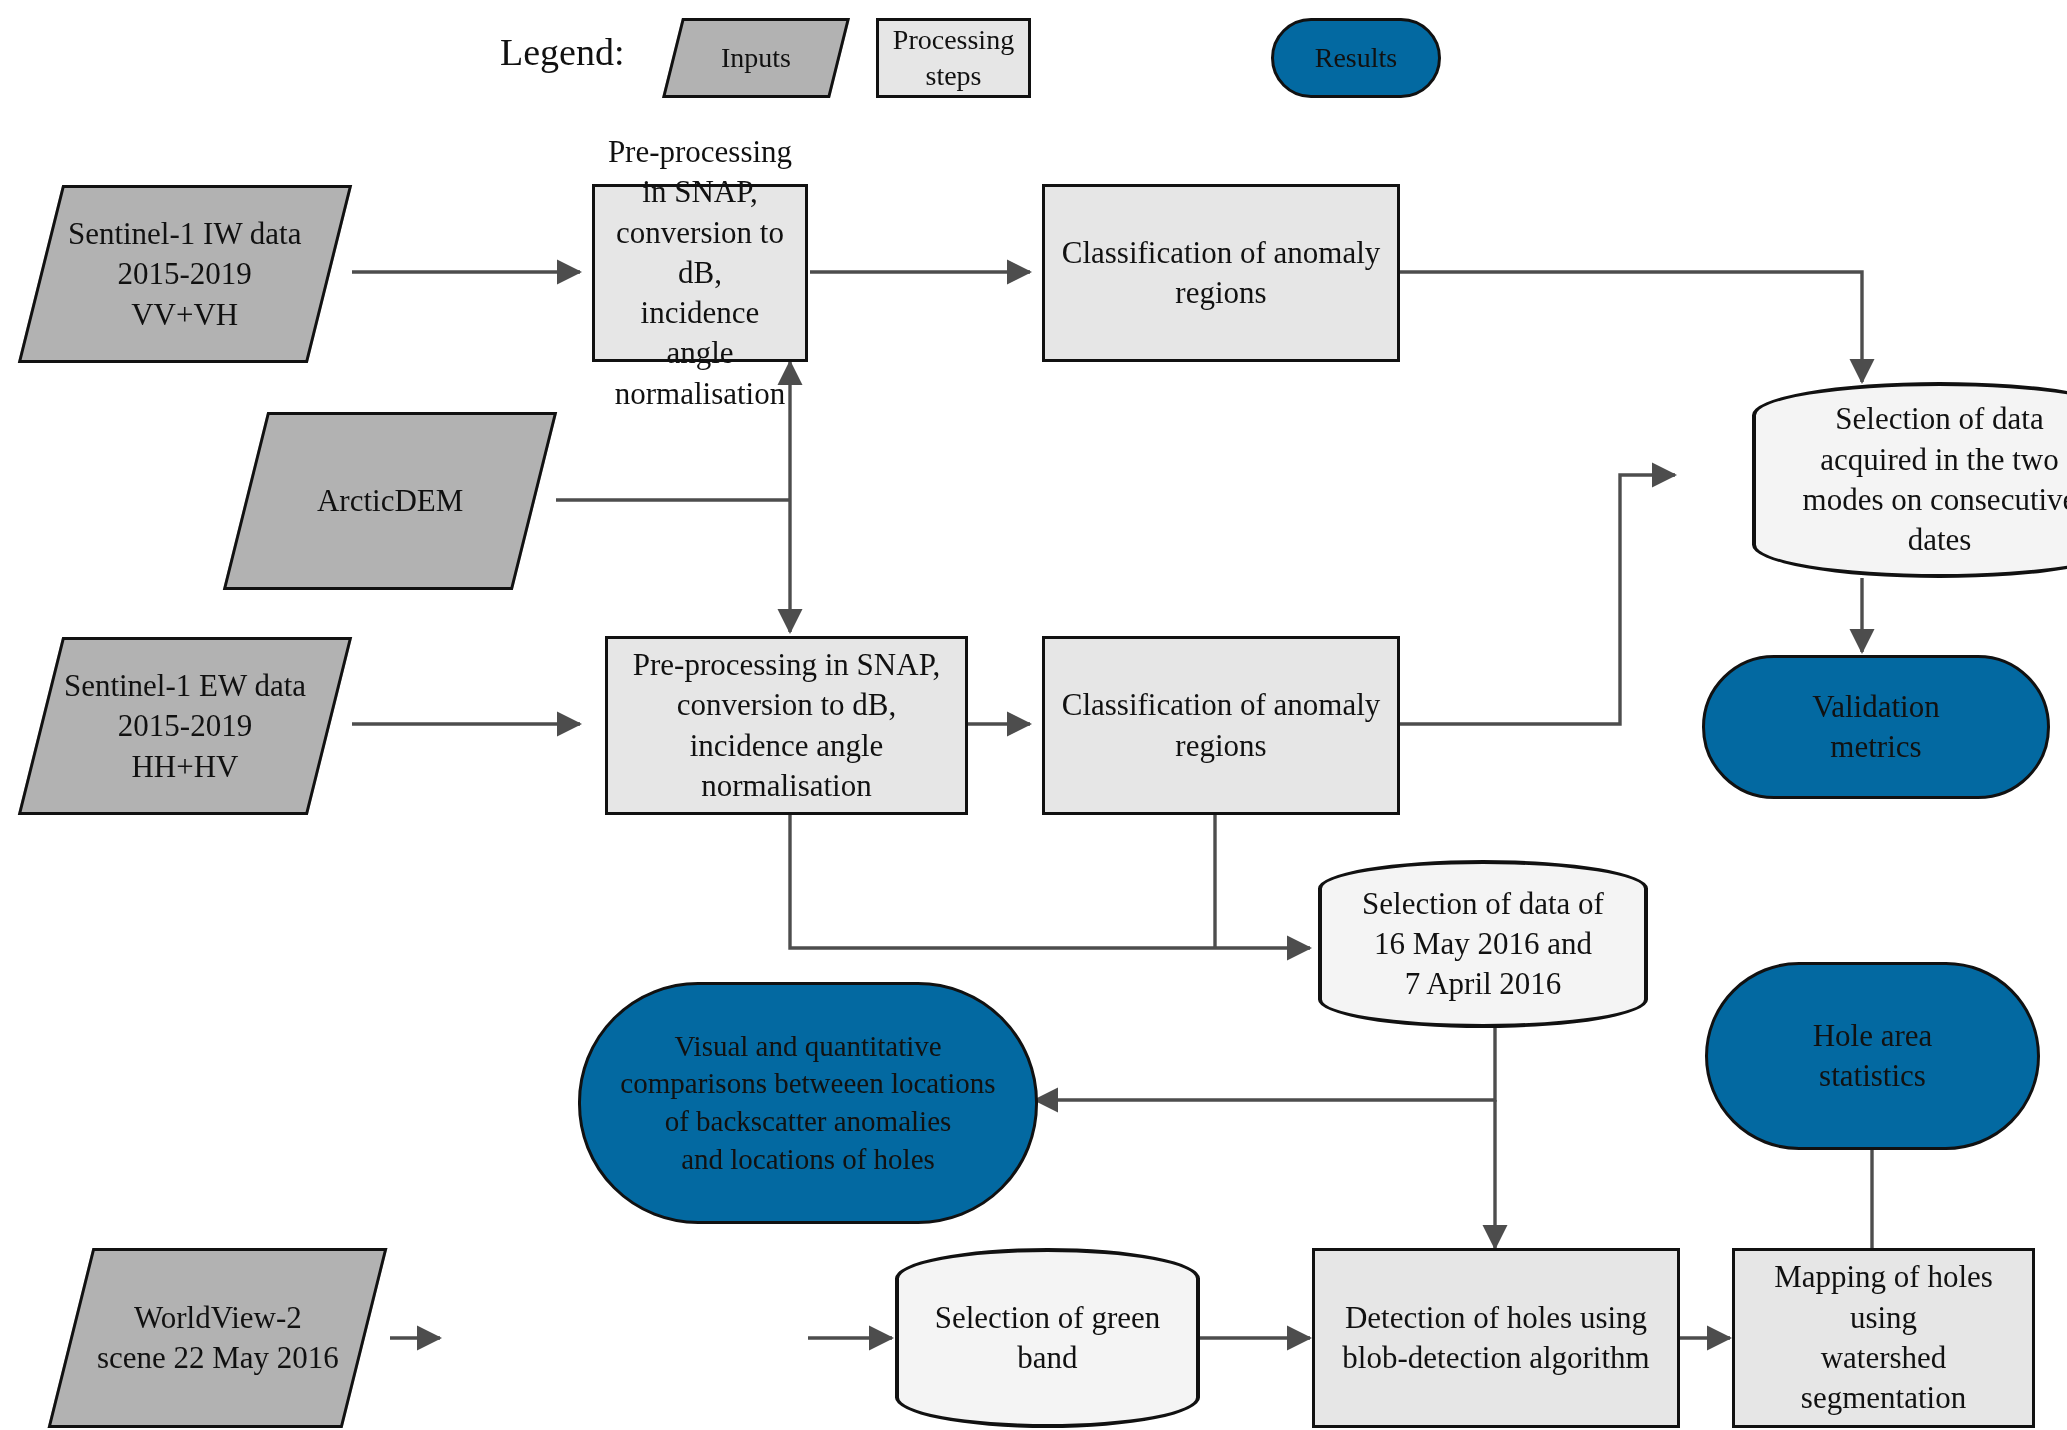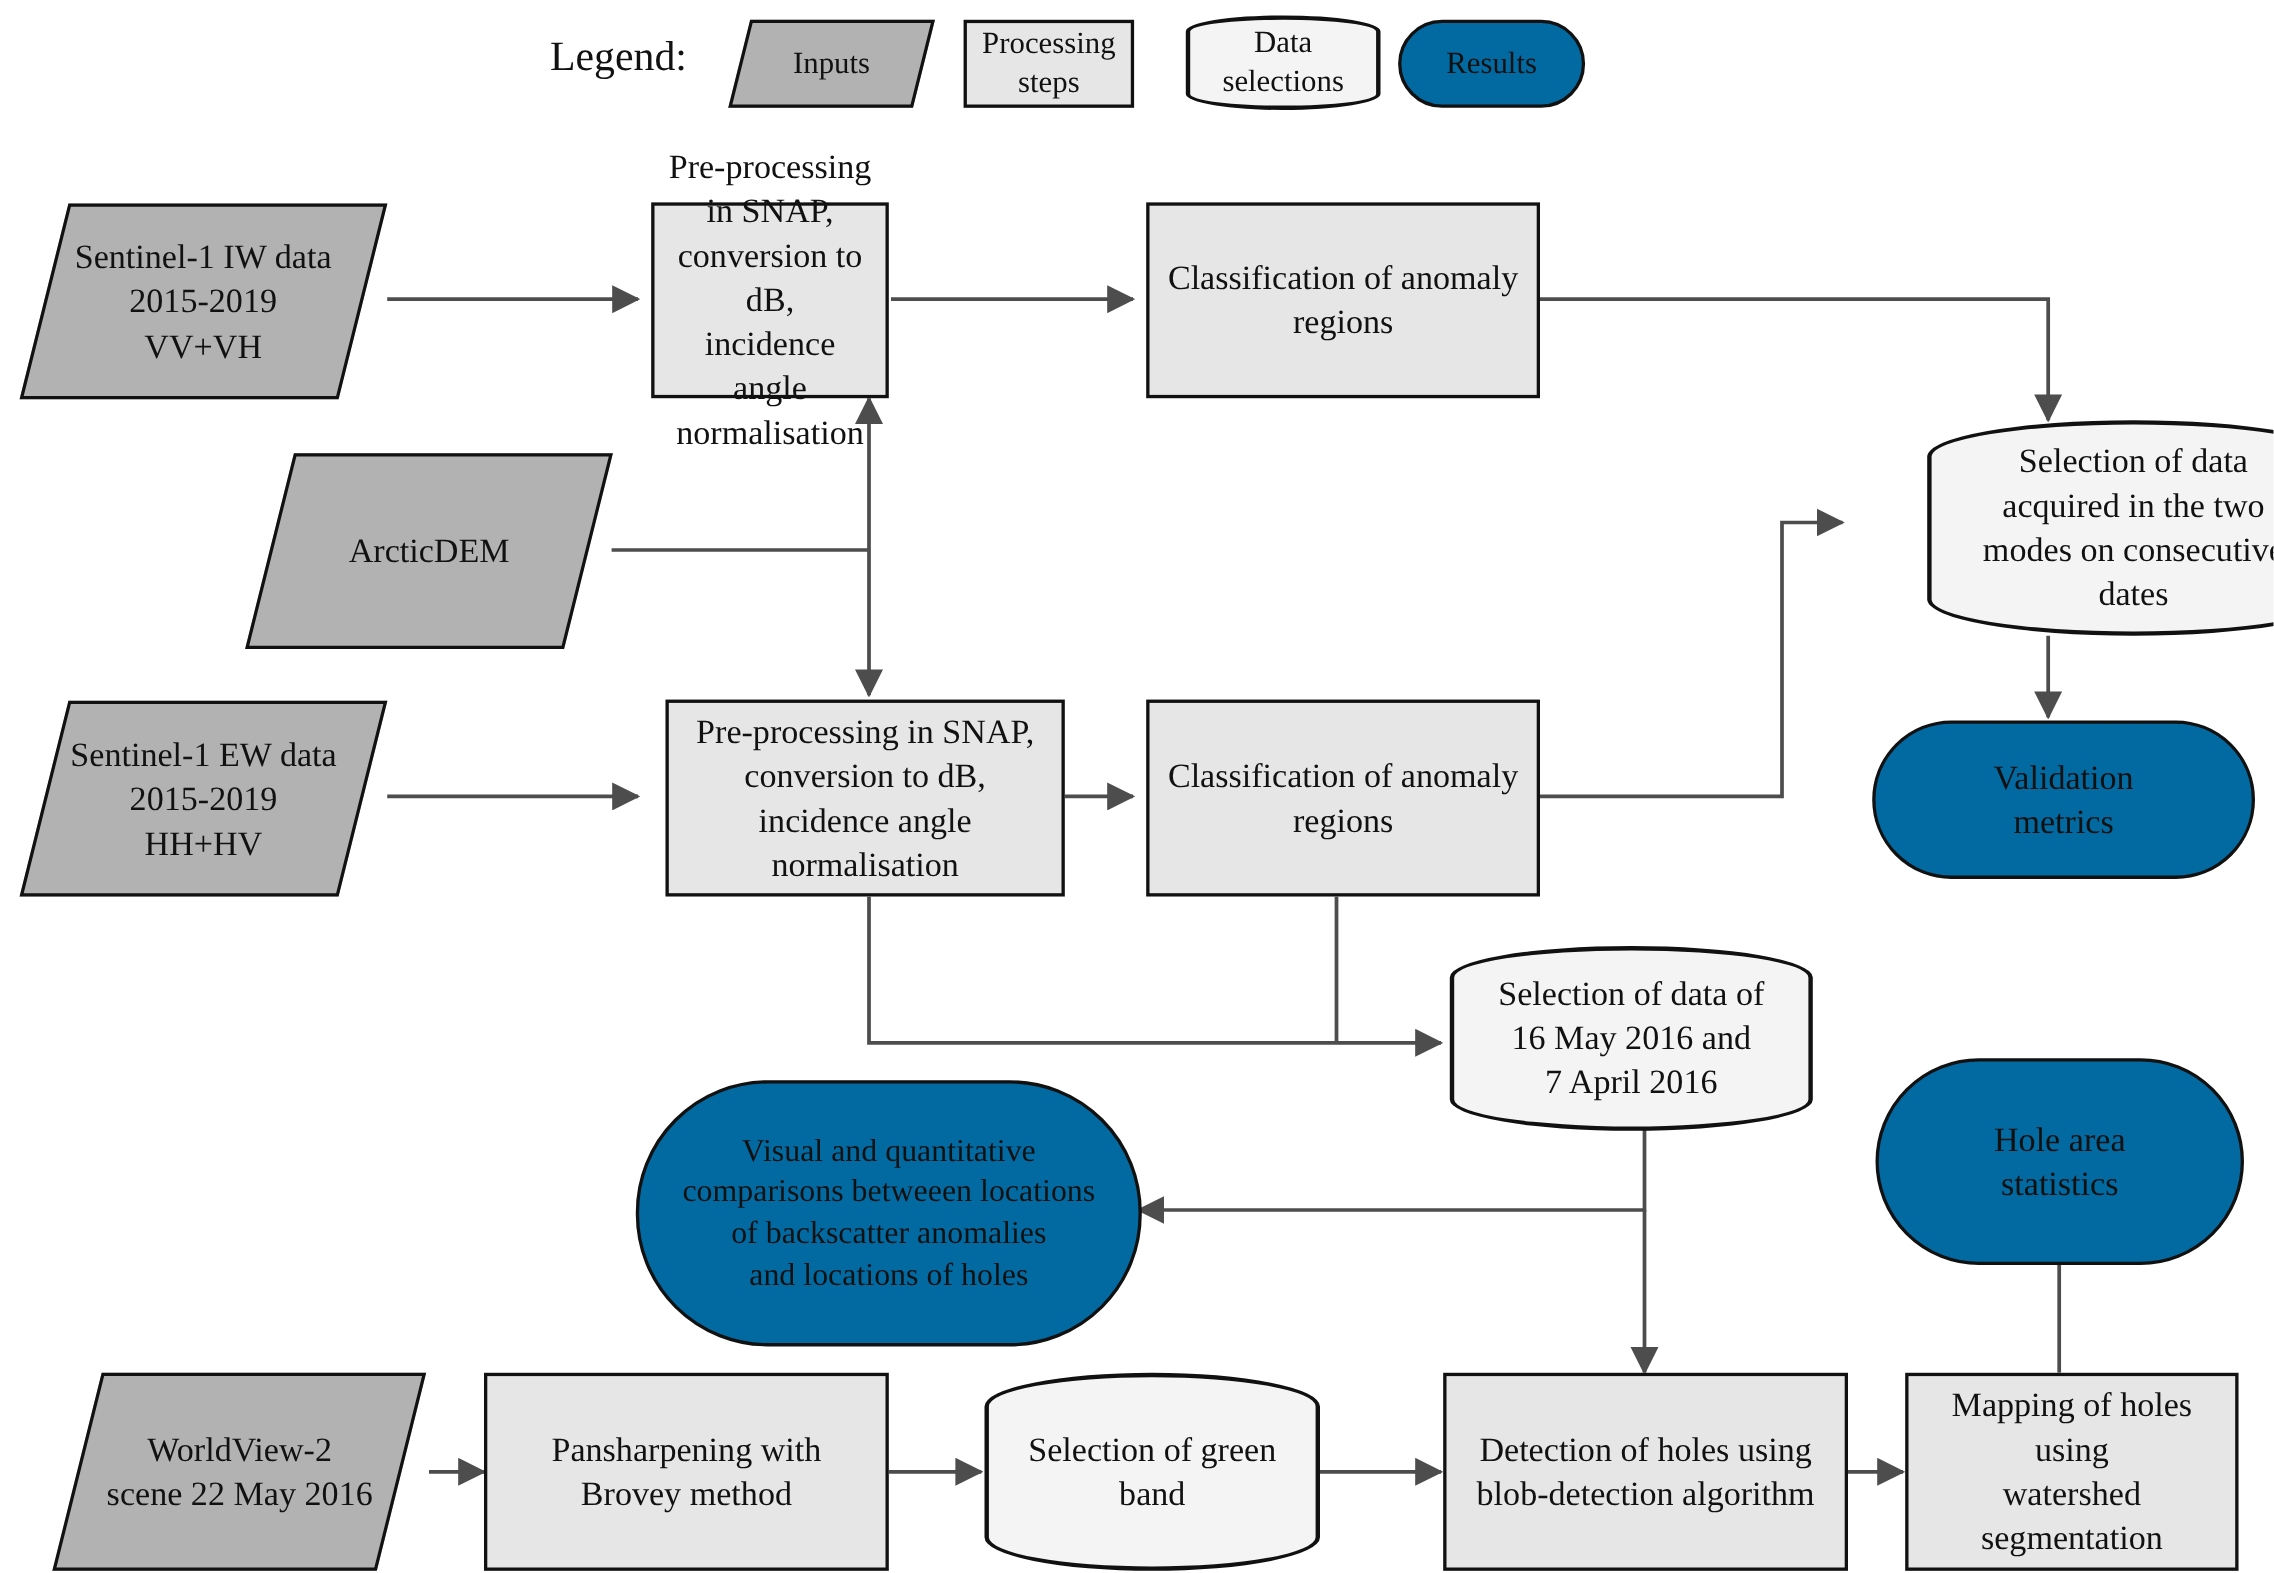--- a/index.html
+++ b/index.html
@@ -141,25 +141,20 @@
 
   <div class="node shape-parallelogram legend-node" style="left:672px; top:18px; width:168px; height:80px;">
     <span class="lbl">Inputs</span>
   </div>
 
   <div class="node shape-rect legend-node" style="left:876px; top:18px; width:155px; height:80px;">
     <span class="lbl">Processing
 steps</span>
   </div>
 
-  <div class="node shape-cylinder legend-node" style="left:1078px; top:14px; width:177px; height:86px;">
-    <span class="barrel"></span>
-    <span class="lbl">Data
-selections</span>
-  </div>
 
   <div class="node shape-stadium legend-node" style="left:1271px; top:18px; width:170px; height:80px;">
     <span class="lbl">Results</span>
   </div>
 
   <div class="node shape-parallelogram big" style="left:40px; top:185px; width:290px; height:178px;">
     <span class="lbl">Sentinel-1 IW data
 2015-2019
 VV+VH</span>
   </div>
@@ -196,24 +191,20 @@
 conversion to dB,
 incidence angle
 normalisation</span>
   </div>
 
   <div class="node shape-rect big" style="left:1042px; top:636px; width:358px; height:179px;">
     <span class="lbl">Classification of anomaly
 regions</span>
   </div>
 
-  <div class="node shape-rect big" style="left:440px; top:1248px; width:368px; height:180px;">
-    <span class="lbl">Pansharpening with
-Brovey method</span>
-  </div>
 
   <div class="node shape-rect big" style="left:1312px; top:1248px; width:368px; height:180px;">
     <span class="lbl">Detection of holes using
 blob-detection algorithm</span>
   </div>
 
   <div class="node shape-rect big" style="left:1732px; top:1248px; width:303px; height:180px;">
     <span class="lbl">Mapping of holes using
 watershed segmentation</span>
   </div>

